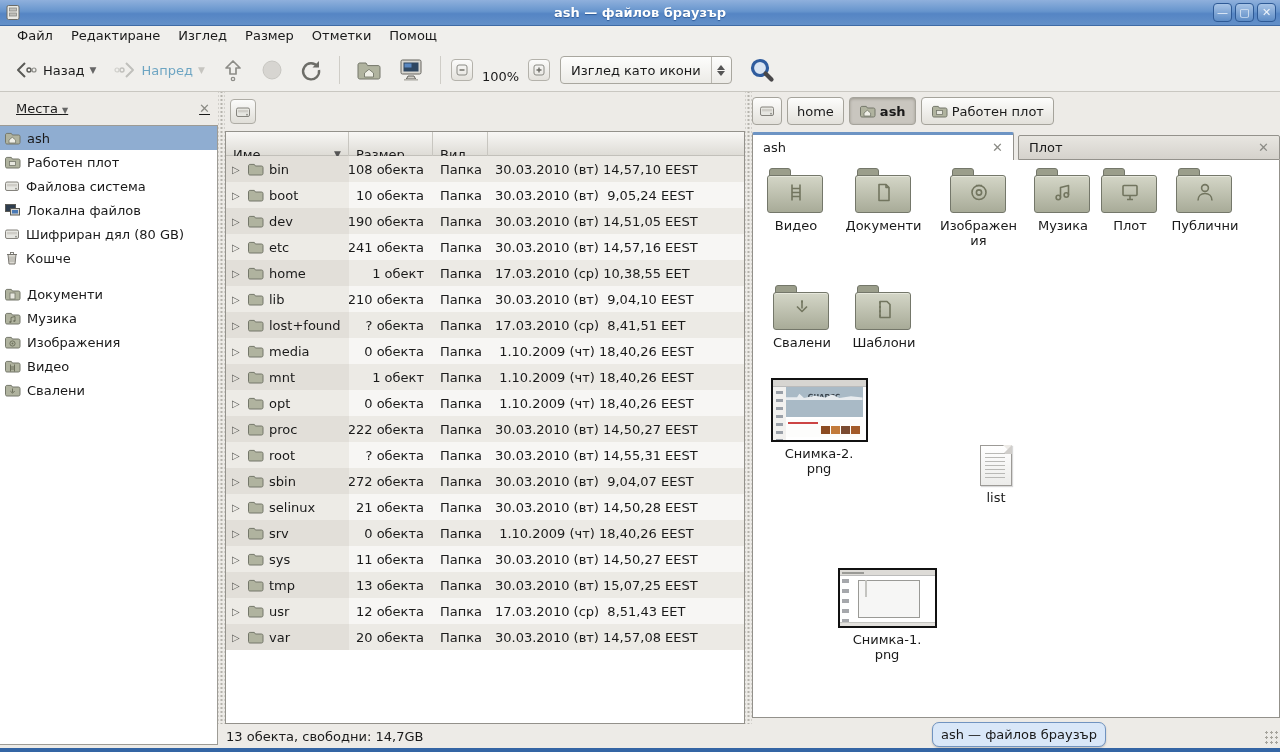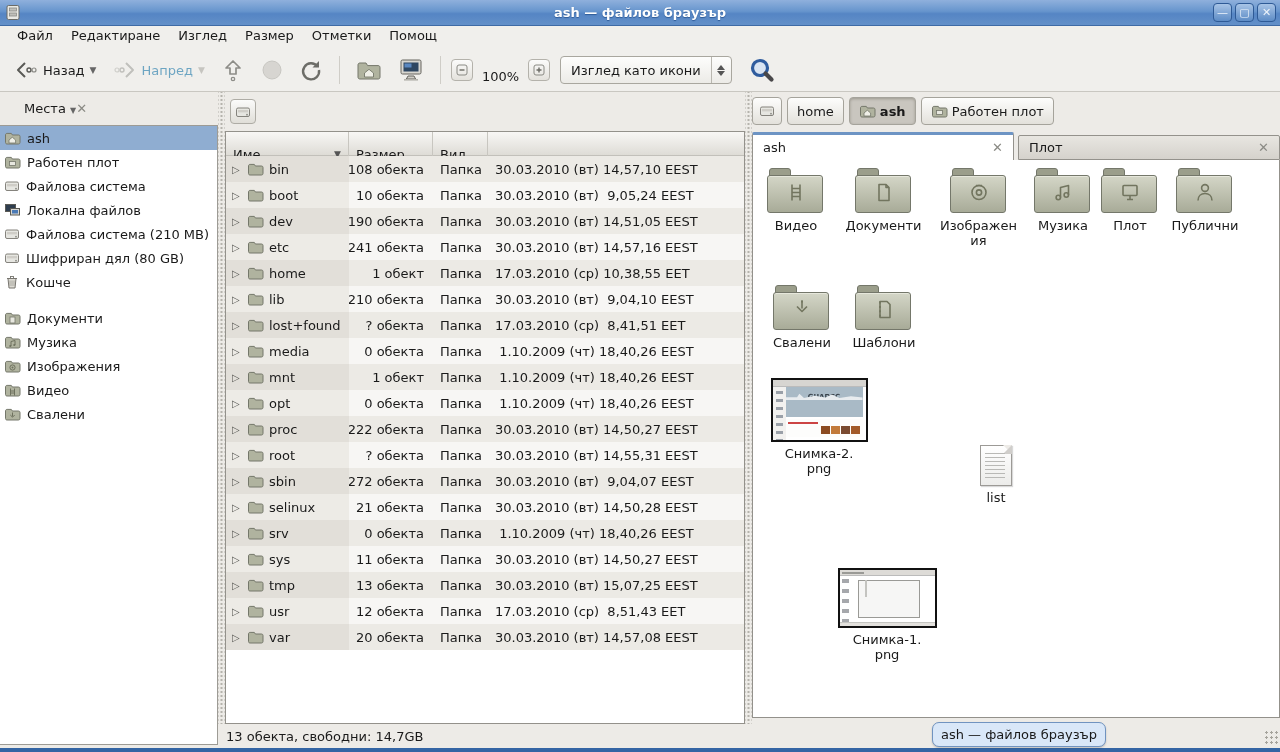--- a/index.html
+++ b/index.html
@@ -27,21 +27,21 @@
   .chev { font-size:9px; color:#666; }
   .sqbtn { width:22px; height:22px; border:1px solid #b4b2ab; border-radius:4px; background:linear-gradient(#fbfbfa,#e4e2dc); display:flex; align-items:center; justify-content:center; }
   #viewcombo { height:28px; border:1px solid #a9a79f; border-radius:4px; background:linear-gradient(#fdfdfc,#ecebe7); display:flex; align-items:center; margin-left:6px; }
   #viewcombo .vtext { padding:0 10px; }
   #viewcombo .varrows { border-left:1px solid #b9b7b0; height:100%; width:20px; display:flex; flex-direction:column; align-items:center; justify-content:center; gap:1px; }
   .tri-up { width:0; height:0; border-left:4px solid transparent; border-right:4px solid transparent; border-bottom:5px solid #555; }
   .tri-dn { width:0; height:0; border-left:4px solid transparent; border-right:4px solid transparent; border-top:5px solid #555; }
 
   
   #sidebar { position:absolute; left:0; top:92px; width:218px; height:656px; background:#edebe7; }
-  #sidebar .s-header { height:33px; display:flex; align-items:center; padding:0 8px 0 24px; }
+  #sidebar .s-header { height:33px; display:flex; align-items:center; justify-content:space-between; padding:0 8px 0 16px;text-decoration:underline; }
   #sidebar .s-list { position:absolute; left:0; top:33px; right:0; bottom:3px; background:#fff; border:1px solid #9d9b95; border-left:none; overflow:hidden; }
   .s-item { height:24px; display:flex; align-items:center; gap:6px; padding-left:4px; white-space:nowrap; }
   .s-item.selected { background:#8fadd1; }
   .s-sep { height:12px; }
   .closex { color:#8a8a84; font-size:13px; }
 
   
   .vsplit { position:absolute; top:92px; height:656px; width:7px;
     background-image:radial-gradient(circle, #b5b3ac 1px, transparent 1.2px); background-size:4px 4px; background-position:center; background-color:#edebe7; }
   #lsplit { left:218px; } #rsplit { left:745px; }
@@ -324,30 +324,20 @@
     <span class="ic sicon">
           <svg width="17" height="16">
             <rect x="1.5" y="2.5" width="10" height="7" fill="#2e3d4e" stroke="#5a5a55"></rect>
             <rect x="6.5" y="6.5" width="9" height="6.5" fill="#d8d6d0" stroke="#5a5a55"></rect>
             <rect x="8" y="8" width="6" height="3.5" fill="#4a79b5"></rect>
           </svg>
         </span>
     <span class="slabel">Локална файлов</span>
   </div>
 
-  <div class="s-item">
-    <span class="ic sicon">
-          <svg width="16" height="16">
-            <rect x="1.5" y="4" width="13" height="8.5" rx="1.5" fill="#e6e6e1" stroke="#85837d"></rect>
-            <rect x="3" y="6" width="10" height="2.4" fill="#cfcdc7"></rect>
-            <circle cx="12" cy="10.7" r=".9" fill="#8a8a84"></circle>
-          </svg>
-        </span>
-    <span class="slabel">Файлова система (210 MB)</span>
-  </div>
 
   <div class="s-item">
     <span class="ic sicon">
           <svg width="16" height="16">
             <rect x="1.5" y="4" width="13" height="8.5" rx="1.5" fill="#e6e6e1" stroke="#85837d"></rect>
             <rect x="3" y="6" width="10" height="2.4" fill="#cfcdc7"></rect>
             <circle cx="12" cy="10.7" r=".9" fill="#8a8a84"></circle>
           </svg>
         </span>
     <span class="slabel">Шифриран дял (80 GB)</span>

